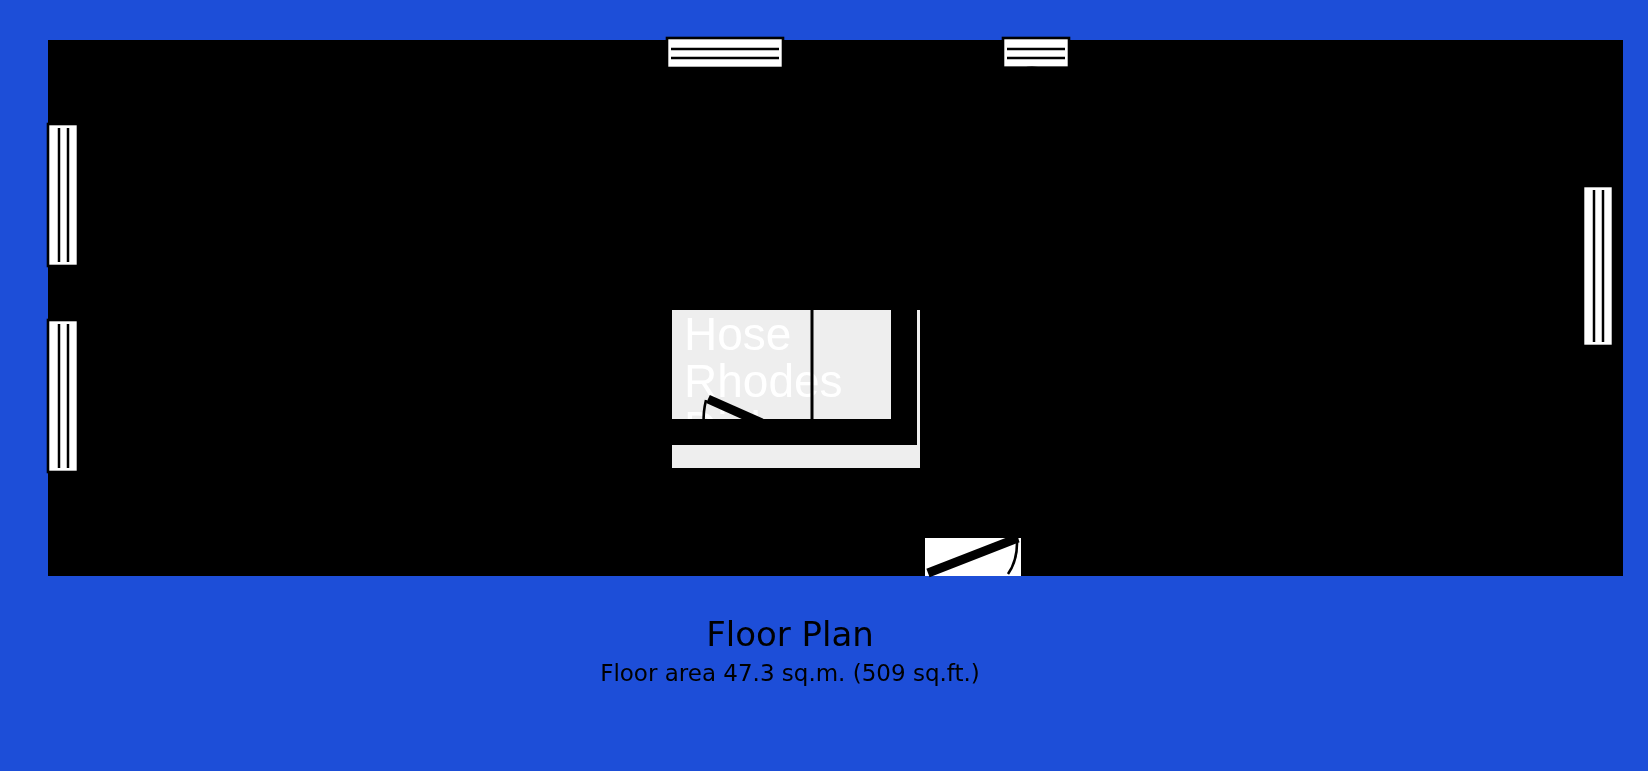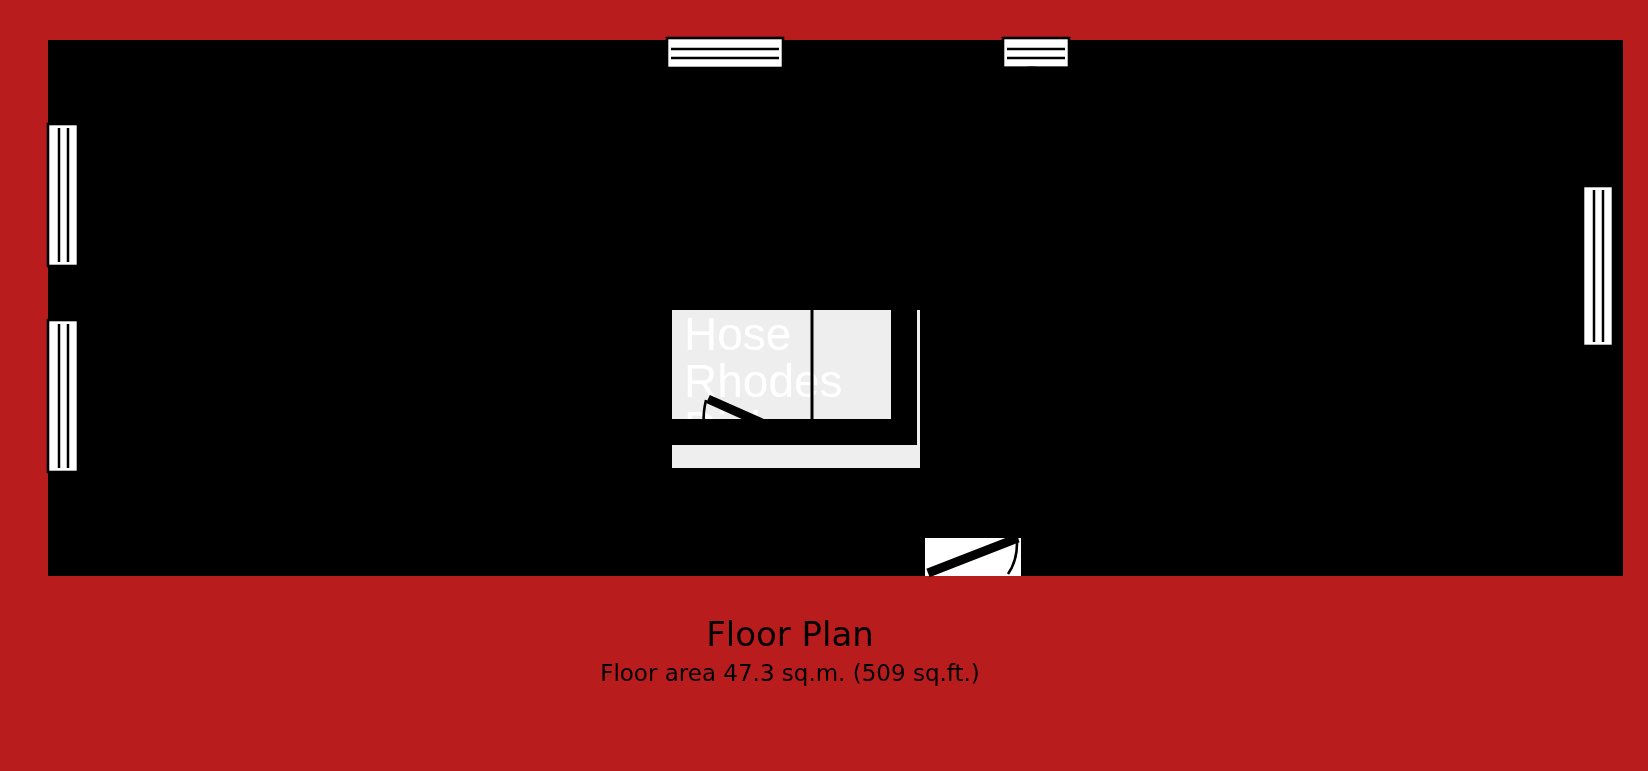--- a/index.html
+++ b/index.html
@@ -10,21 +10,21 @@
   body {
     width: 1648px;
     height: 771px;
     font-family: "Liberation Sans", sans-serif;
     overflow: hidden;
   }
   #plan-root {
     position: relative;
     width: 1648px;
     height: 771px;
-    background: #b91c1c;
+    background: #1d4ed8;
   }
   svg.plan {
     display: block;
     width: 1648px;
     height: 771px;
   }
   .wall       { fill: #000000; }
   .fixline    { fill: none; stroke: #000000; stroke-width: 3; }
   .fixline-thin { fill: none; stroke: #000000; stroke-width: 2.5; }
   .doorleaf   { fill: none; stroke: #000000; stroke-width: 9; stroke-linecap: butt; }

